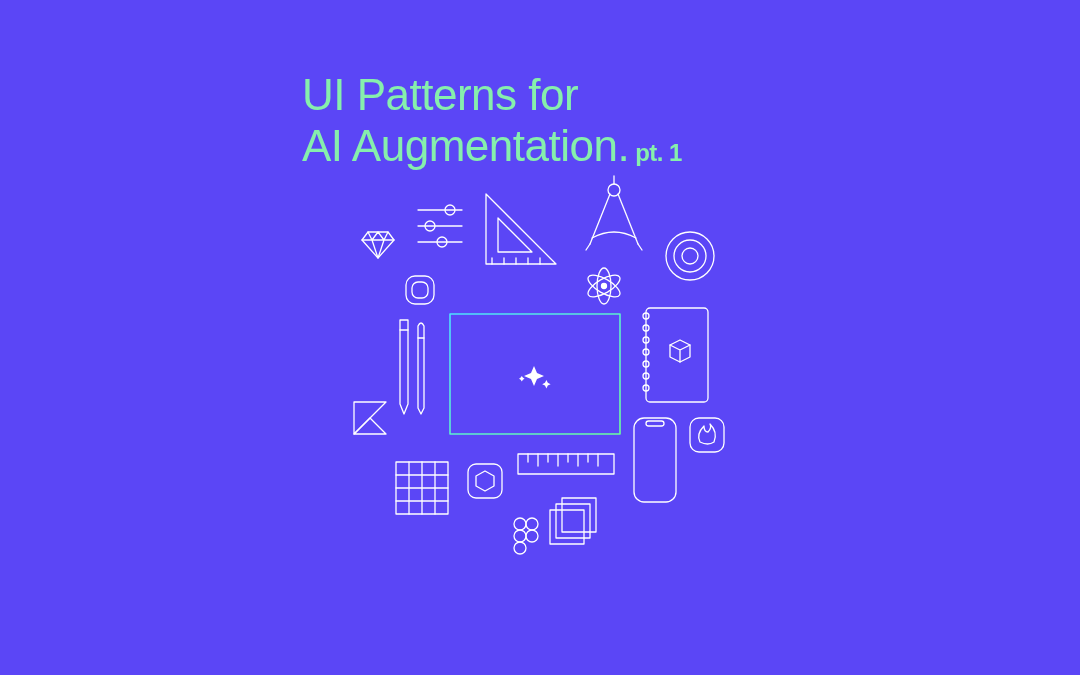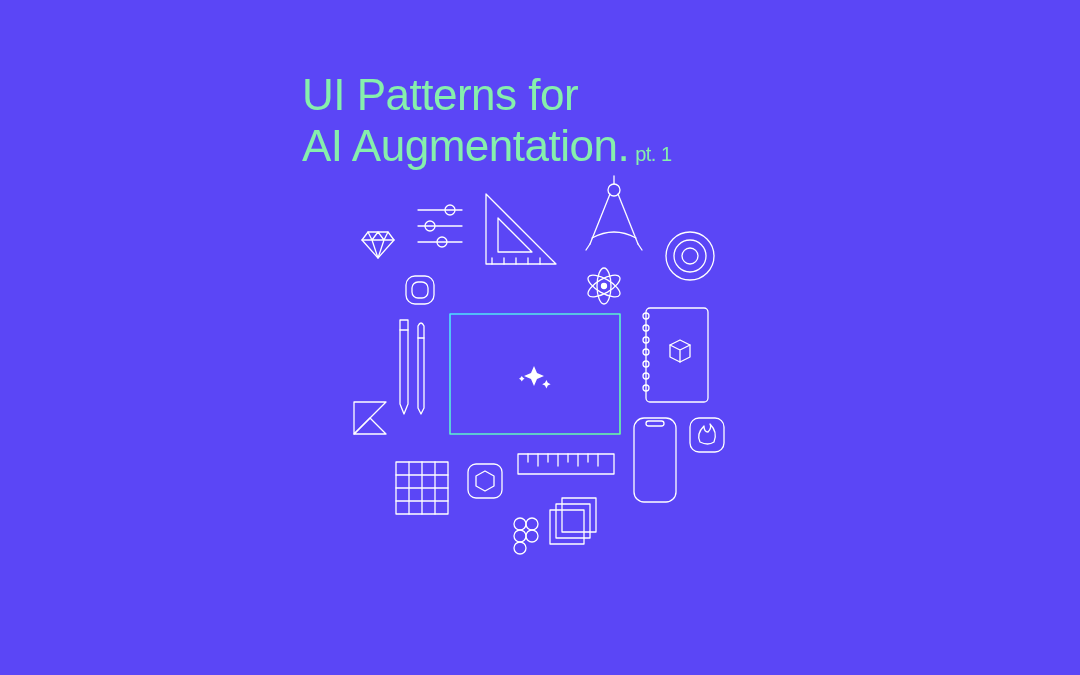--- a/index.html
+++ b/index.html
@@ -18,22 +18,22 @@
     color: #86efac;
     margin-left: 12px;
   }
   .title-line {
     font-size: 44px;
     font-weight: 300;
     line-height: 1.15;
     letter-spacing: -0.5px;
   }
   .title-suffix {
-    font-size: 20px;
-    font-weight: 400;
+    font-size: 24px;
+    font-weight: 700;
     margin-left: 6px;
     vertical-align: baseline;
   }
   .illus {
     position: absolute;
     left: 290px;
     top: 180px;
     width: 520px;
     height: 470px;
   }

